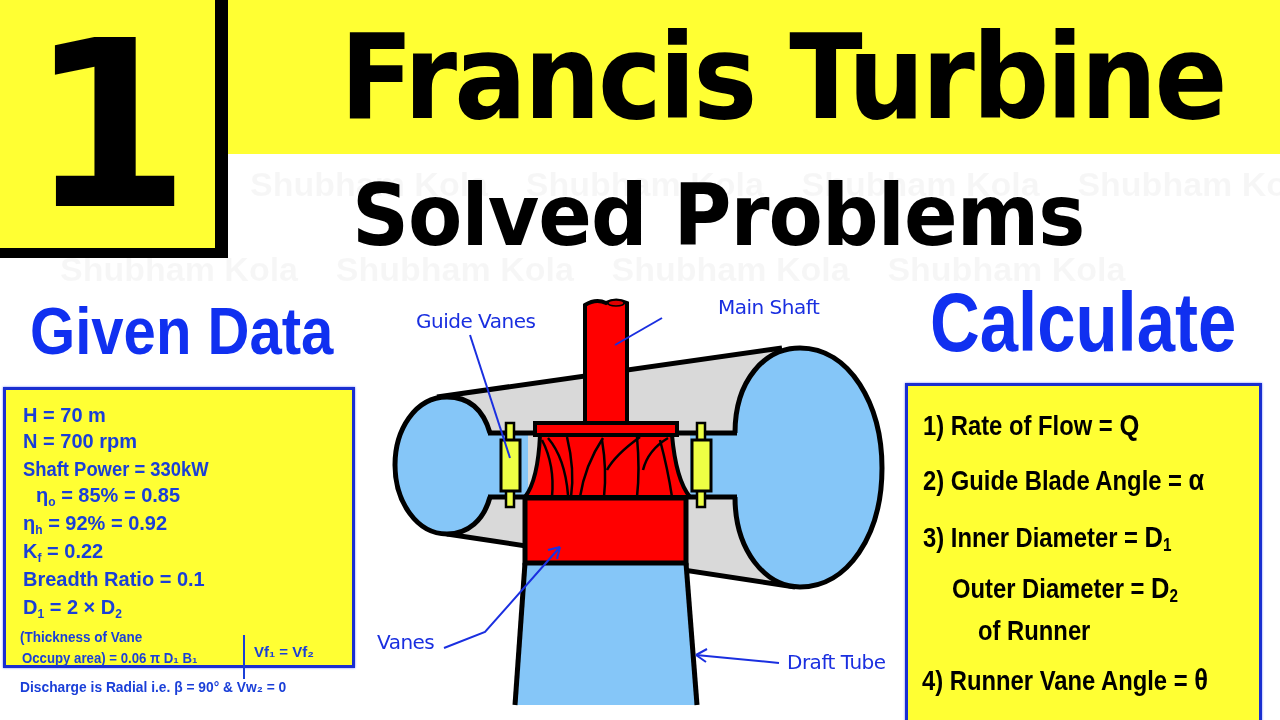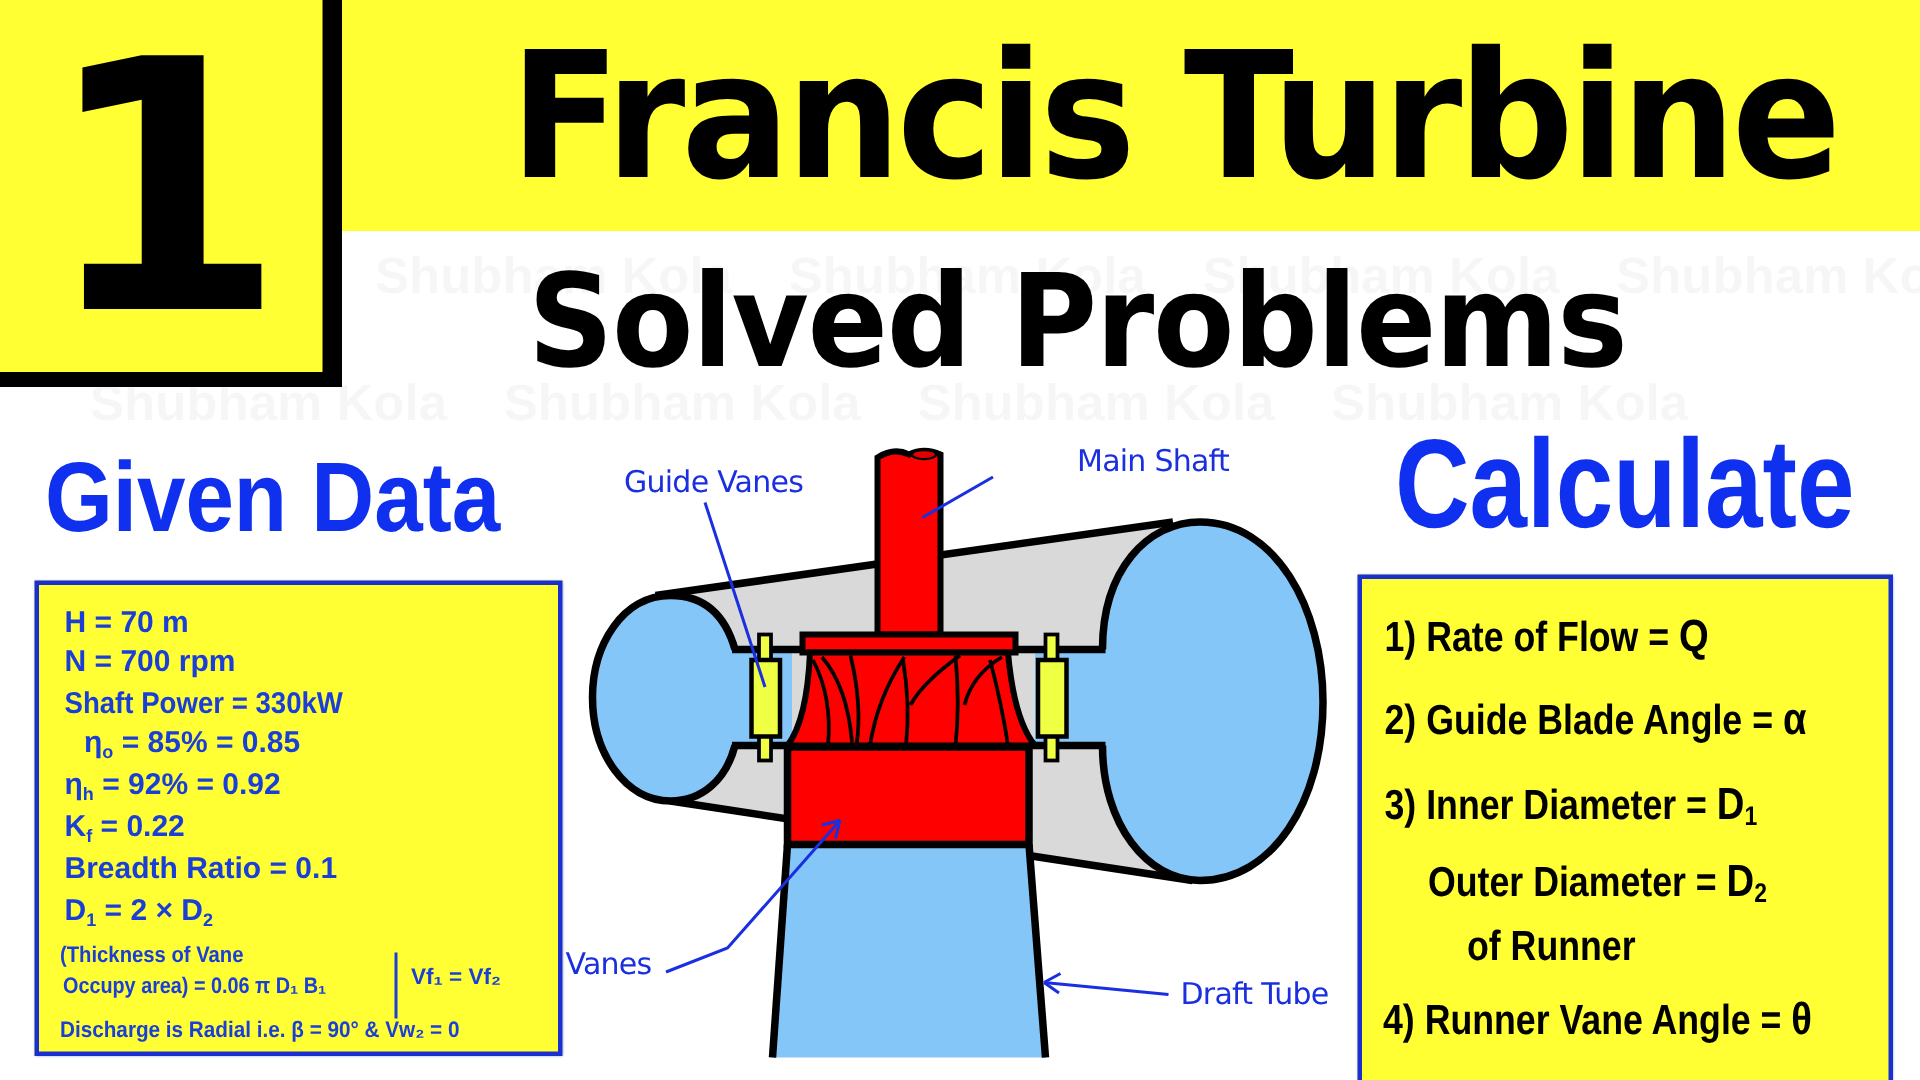--- a/index.html
+++ b/index.html
@@ -12,21 +12,21 @@
   .num { left:0; top:0; width:215px; height:248px; text-align:center; line-height:252px;
          font-size:232px; font-weight:bold; color:#000; font-family:"DejaVu Sans", sans-serif; letter-spacing:-4px; }
   .title { left:340px; top:14px; font-size:117px; font-weight:bold; color:#000; white-space:nowrap;
            font-family:"DejaVu Sans", sans-serif; letter-spacing:-3px; transform:scaleX(0.92); transform-origin:left top; line-height:1.1; }
   .subtitle { left:352px; top:168px; font-size:86px; font-weight:bold; color:#000; white-space:nowrap;
               font-family:"DejaVu Sans", sans-serif; letter-spacing:-1px; transform:scaleX(0.92); transform-origin:left top; line-height:1.1; }
   .heading-blue { color:#1030f0; font-weight:bold; white-space:nowrap; font-family:"Liberation Sans", sans-serif; line-height:1; }
   .given-heading { left:30px; top:298px; font-size:66px; transform:scaleX(0.88); transform-origin:left top; }
   .calc-heading { left:930px; top:280px; font-size:84px; transform:scaleX(0.82); transform-origin:left top; }
   .box { background:#ffff33; border:3px solid #1a2fd0; box-sizing:border-box; box-shadow:0 0 2px #7080ff; }
-  .given-box { left:23px; top:387px; width:352px; height:317px; }
+  .given-box { left:3px; top:387px; width:352px; height:281px; }
   .calc-box { left:905px; top:383px; width:357px; height:388px;text-decoration:underline; }
   .gline { position:absolute; left:17px; color:#1a3fd8; font-weight:bold; white-space:nowrap;
            font-family:"Liberation Sans", sans-serif; font-size:20px; line-height:1; }
   .gline sub { font-size:12px; vertical-align:-4px; }
   .gsmall { font-size:15px; }
   .cline { position:absolute; color:#000; font-weight:bold; white-space:nowrap;
            font-family:"Liberation Sans", sans-serif; font-size:28px; line-height:1;
            transform:scaleX(0.85); transform-origin:left top; }
   .cline .sym { font-size:30px; }
   .cline sub { font-size:18px; vertical-align:-4px; }

